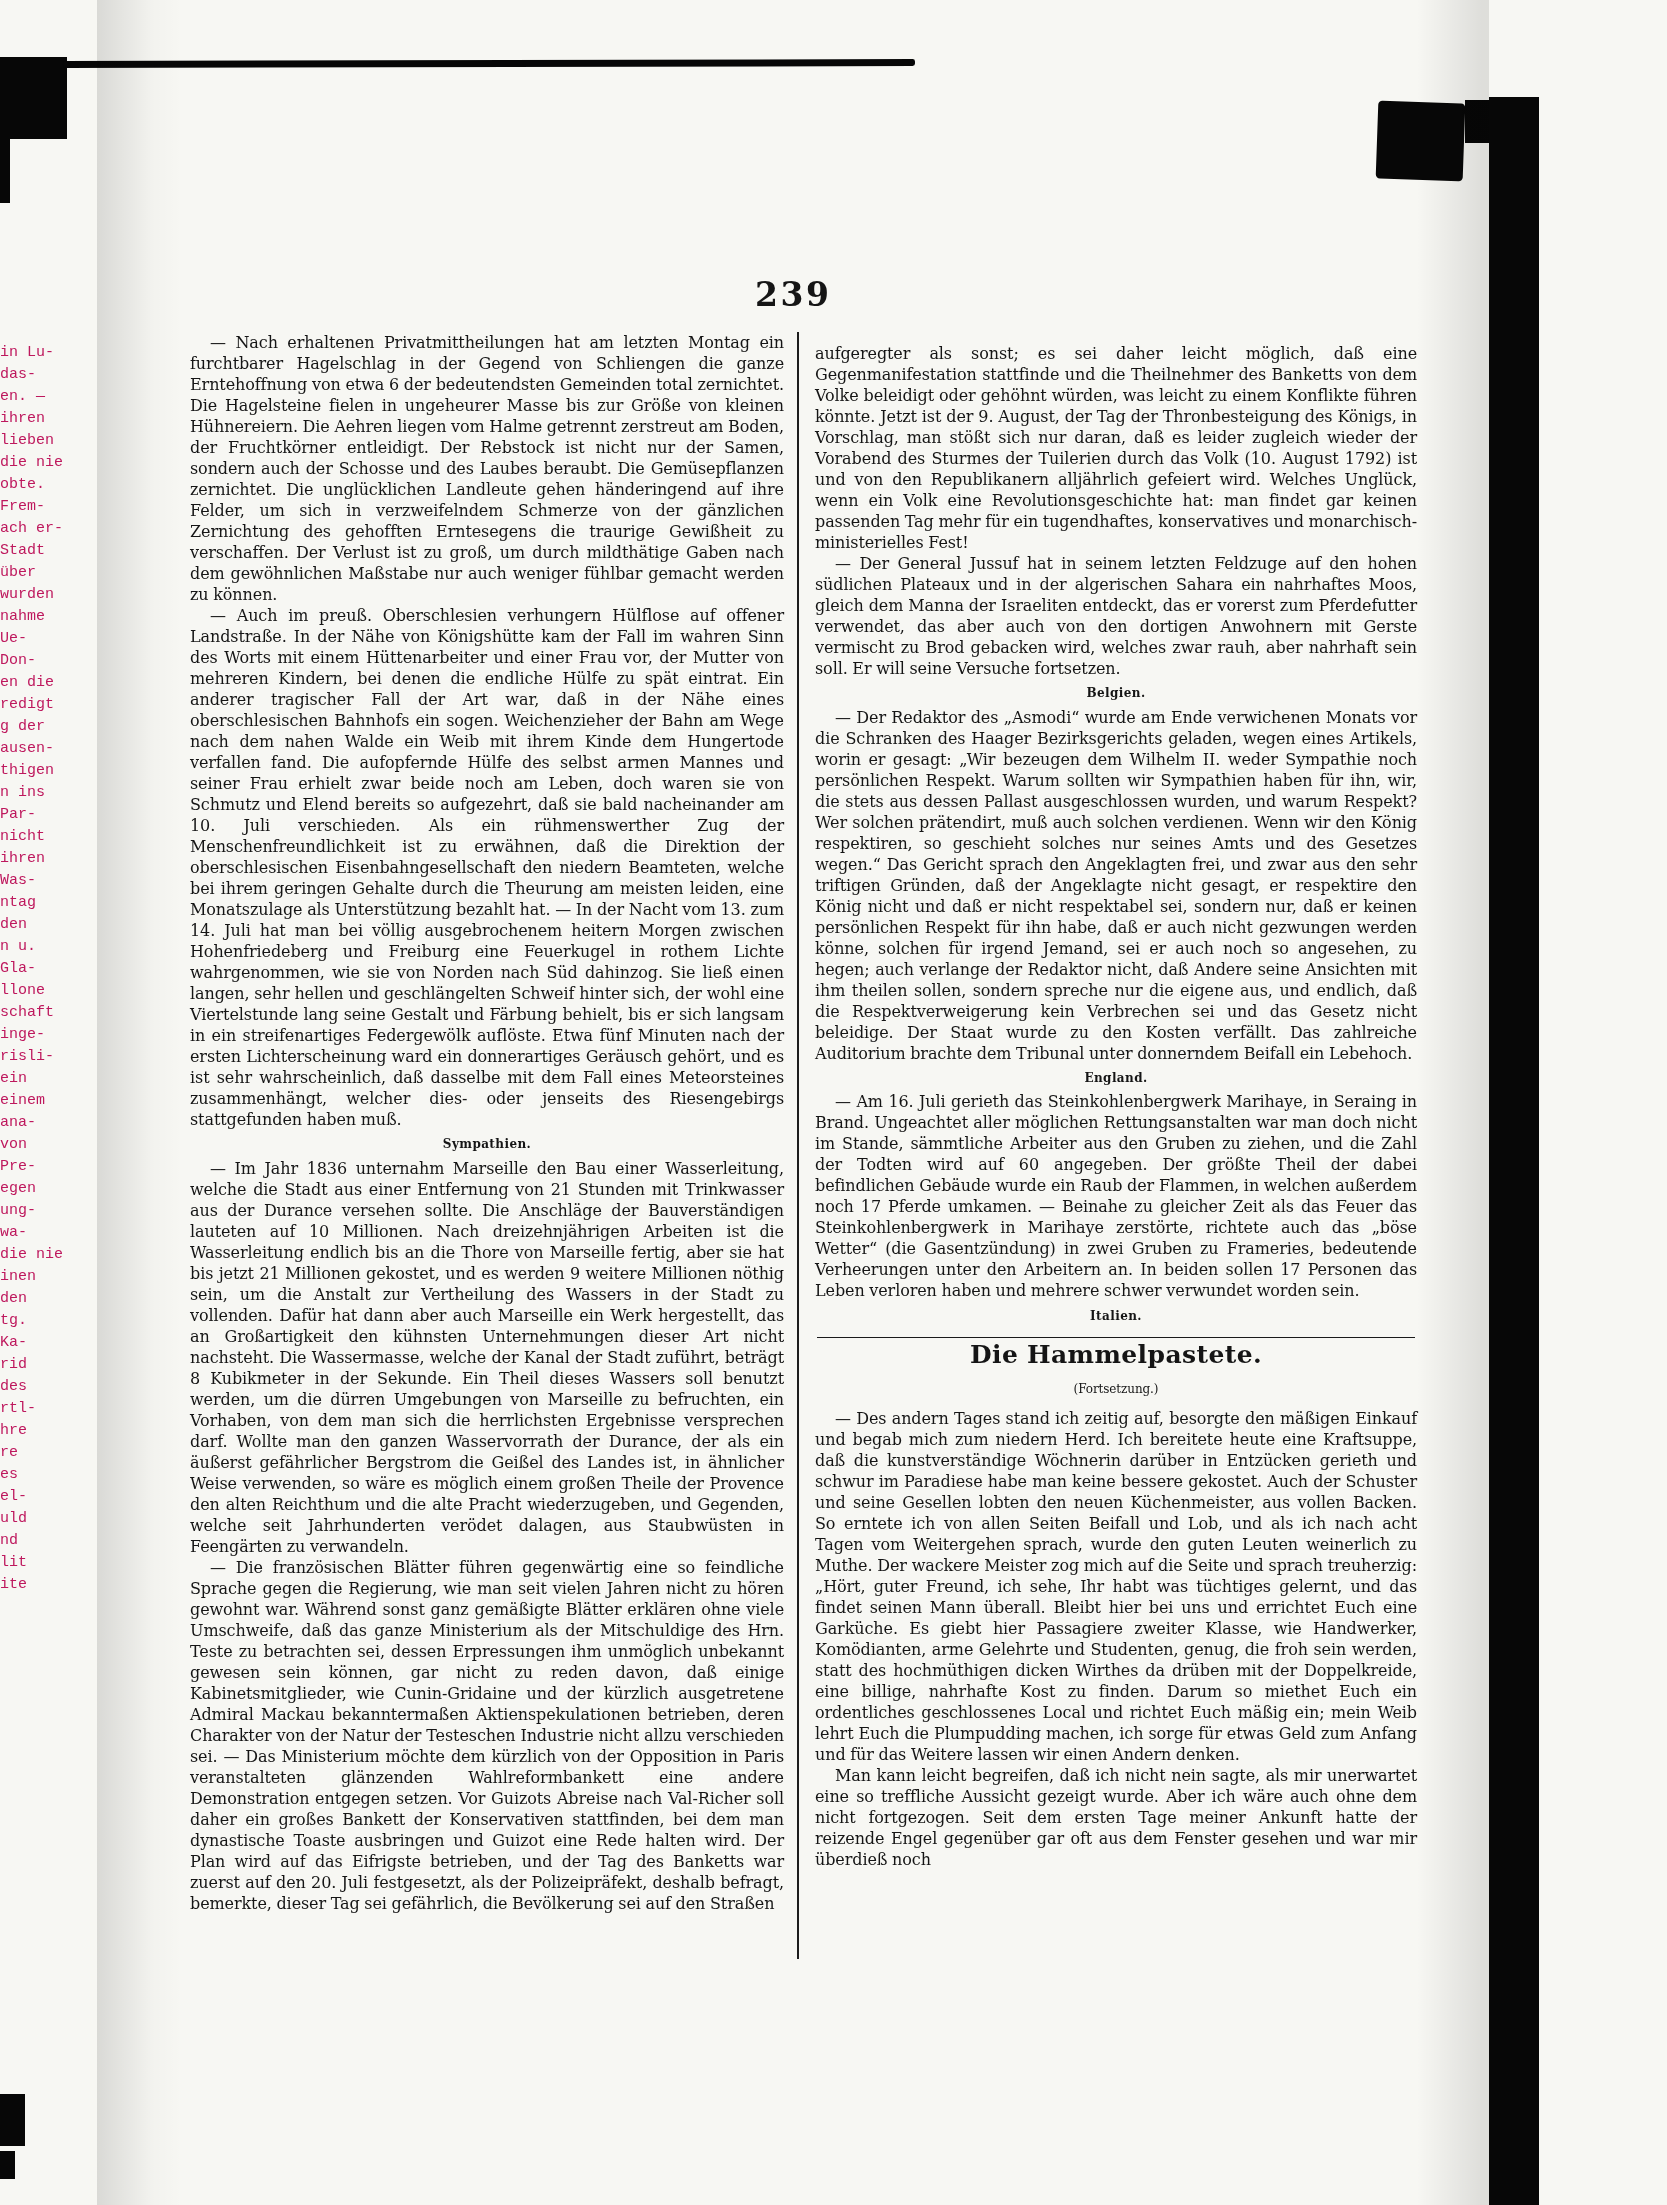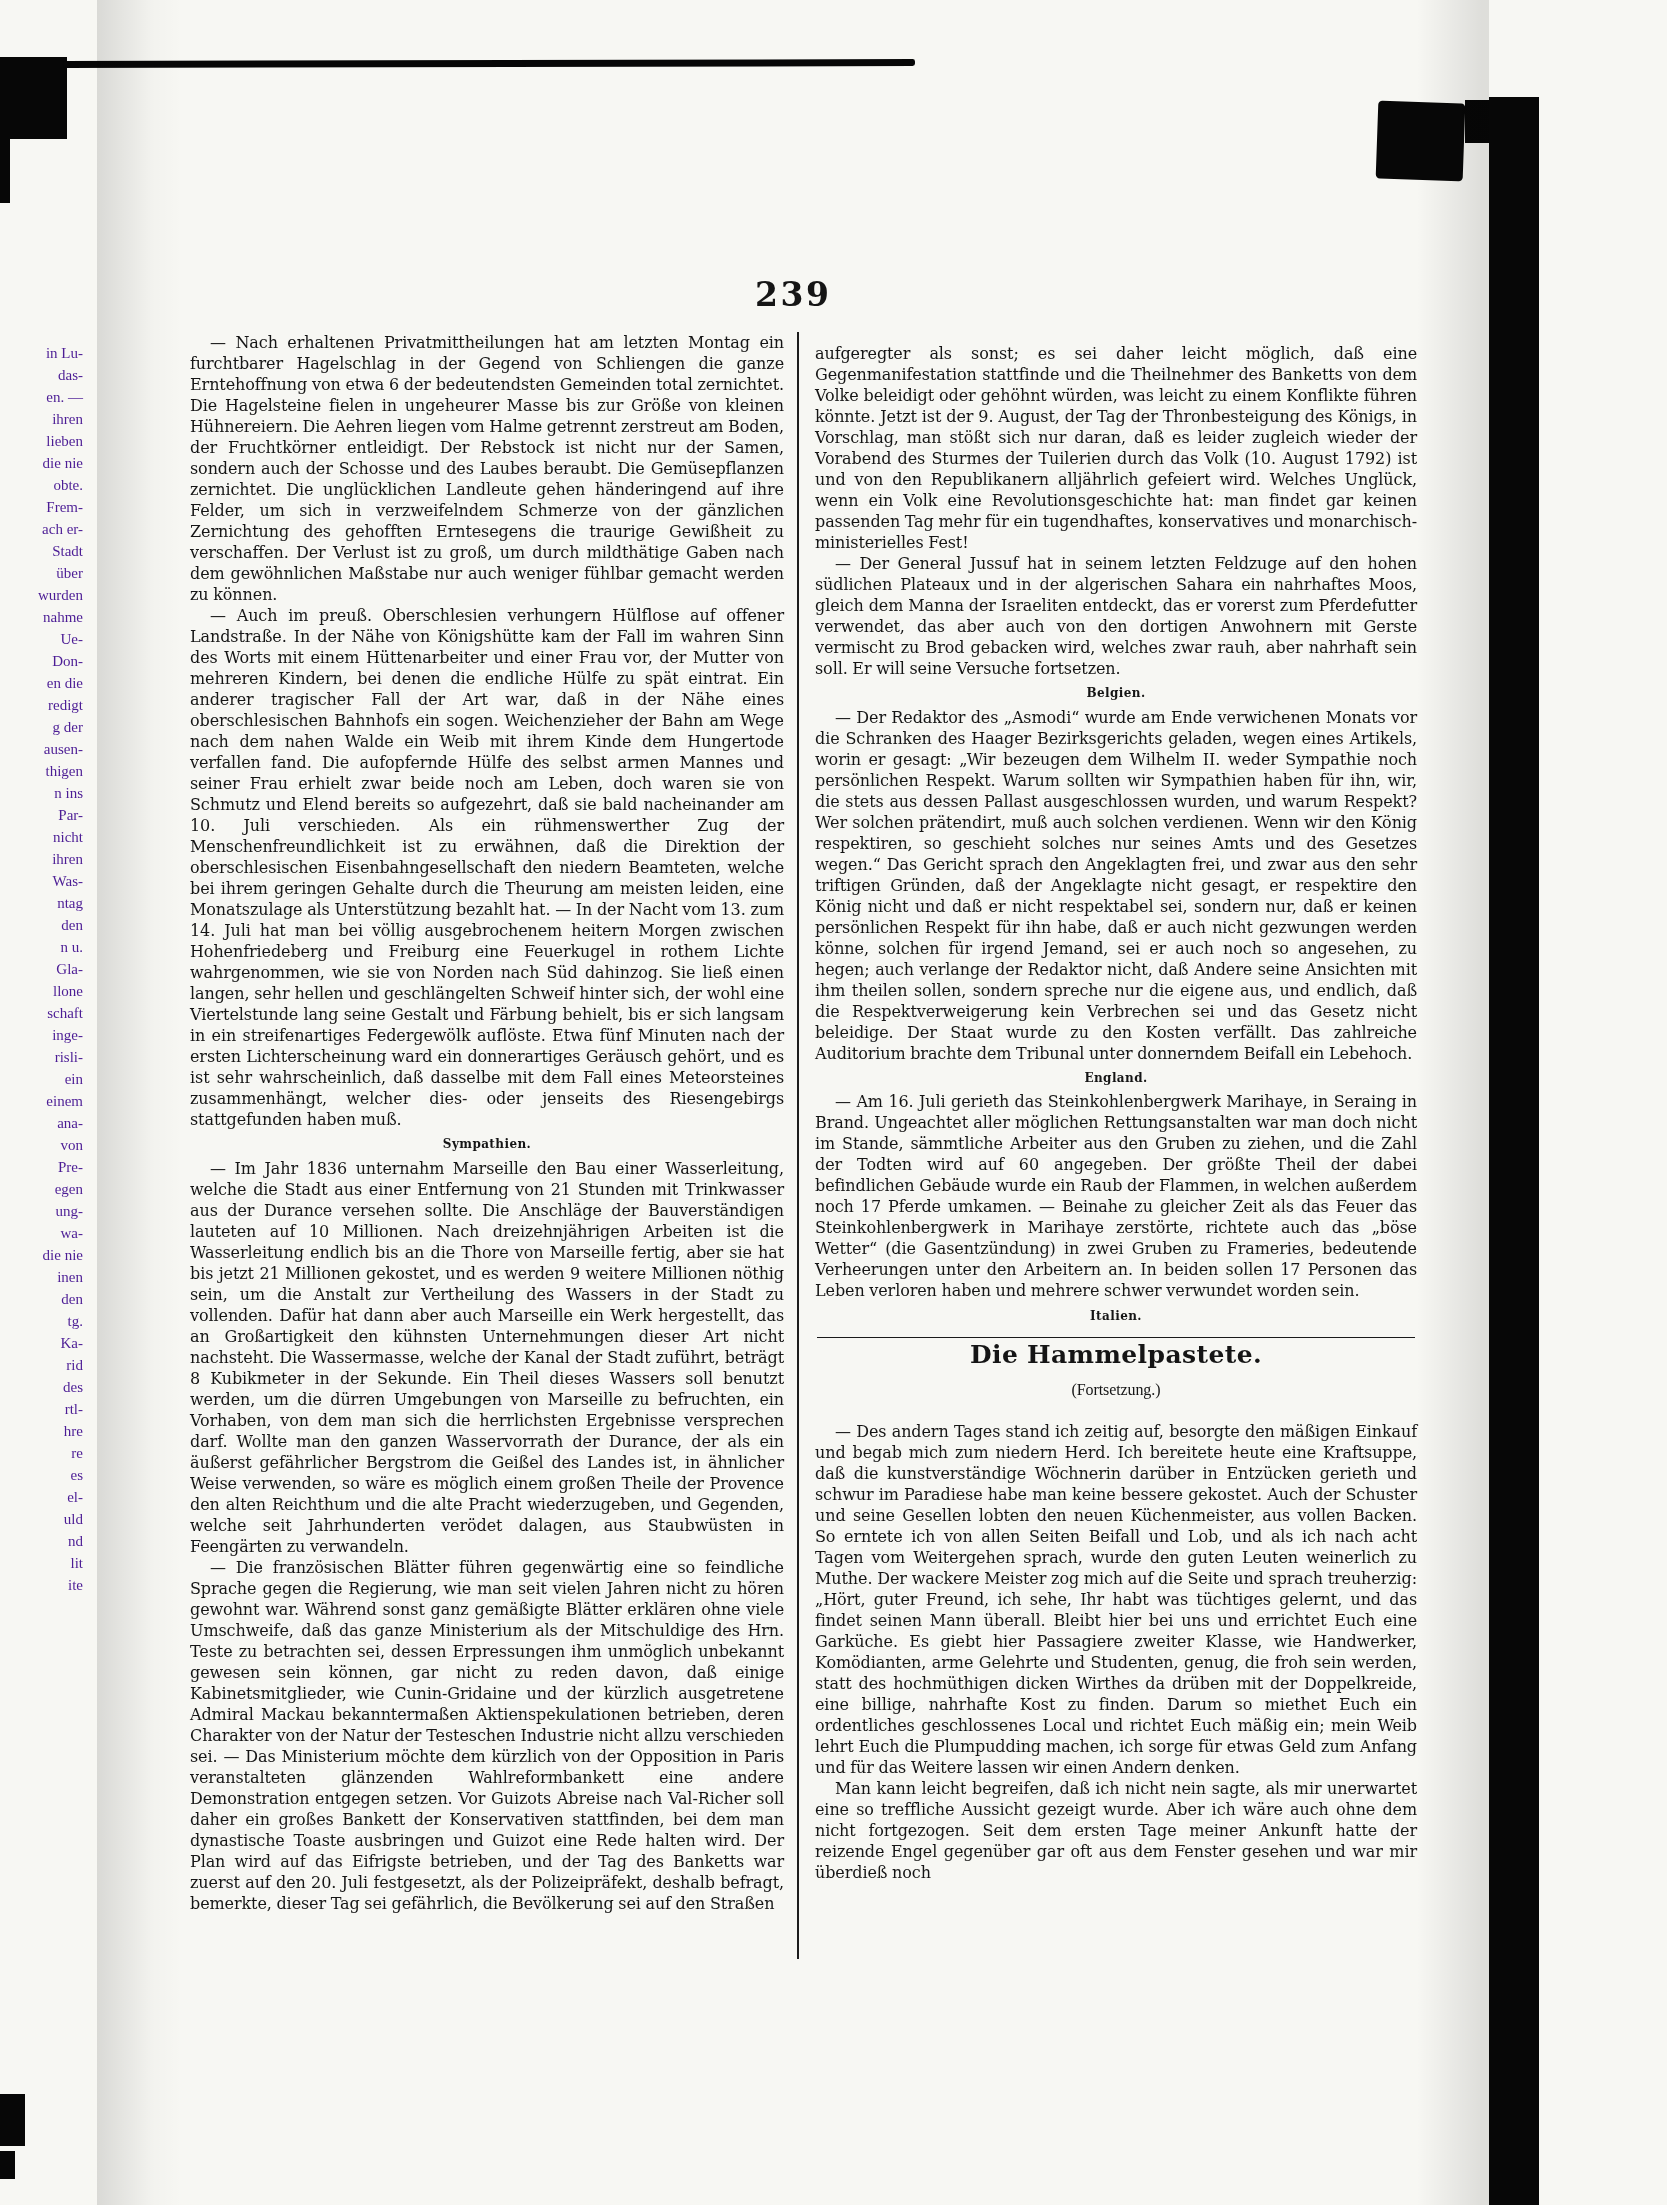--- a/index.html
+++ b/index.html
@@ -41,27 +41,27 @@
     word-spacing:-0.3px;letter-spacing:-0.1px;
   }
   #col-left{left:190px;width:594px;}
   #col-right{left:815px;top:343px;width:602px;}
   .para{margin:0;text-indent:20px;}
   .para.cont{text-indent:0;}
   h3.country{margin:4.2px 0 2.5px;text-align:center;font-size:12px;font-weight:bold;letter-spacing:0.4px;}
   .story-rule{position:relative;border:none;border-top:1.7px solid #1a1a1a;margin:10px 1.7px 6.7px;}
   .story-rule::after{content:"";position:absolute;right:-1.7px;top:-5px;width:23px;height:6.7px;border-bottom:1.7px solid #1a1a1a;transform:rotate(-10deg);}
   h2.story-title{margin:5px 0 14px;text-align:center;font-size:25px;font-weight:bold;letter-spacing:0.4px;}
-  .story-sub{margin:0 0 21px;text-align:center;font-size:16px;text-indent:0;font-family:Liberation Serif, serif;}
+  .story-sub{margin:0 0 8px;text-align:center;font-size:12px;text-indent:0;}
 
   
   #margin-frags{
     position:absolute;left:0;top:342px;width:88px;
-    text-align:right;font-size:15px;line-height:22px;color:#4c1d95;
-    font-family:Liberation Serif, serif;
+    text-align:left;font-size:15px;line-height:22px;color:#be185d;
+    font-family:Liberation Mono, monospace;
   }
   #margin-frags .frag{white-space:nowrap;overflow:hidden;padding-right:5px;}
 </style>
 </head>
 <body>
 
 <div id="page">
 
   <div class="art" id="art-topleft"></div>
   <div class="art" id="art-topline"></div>

